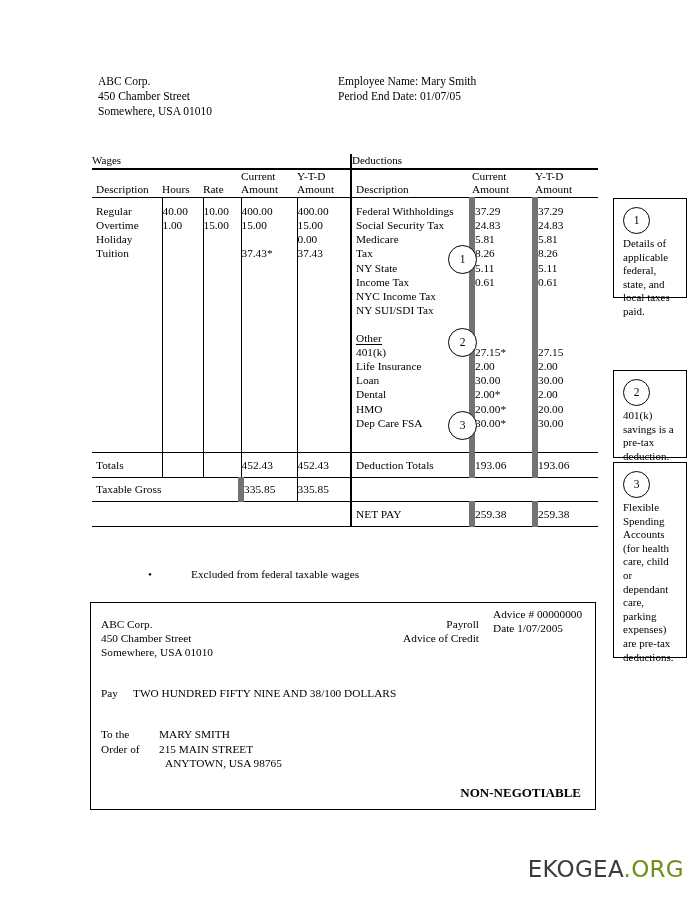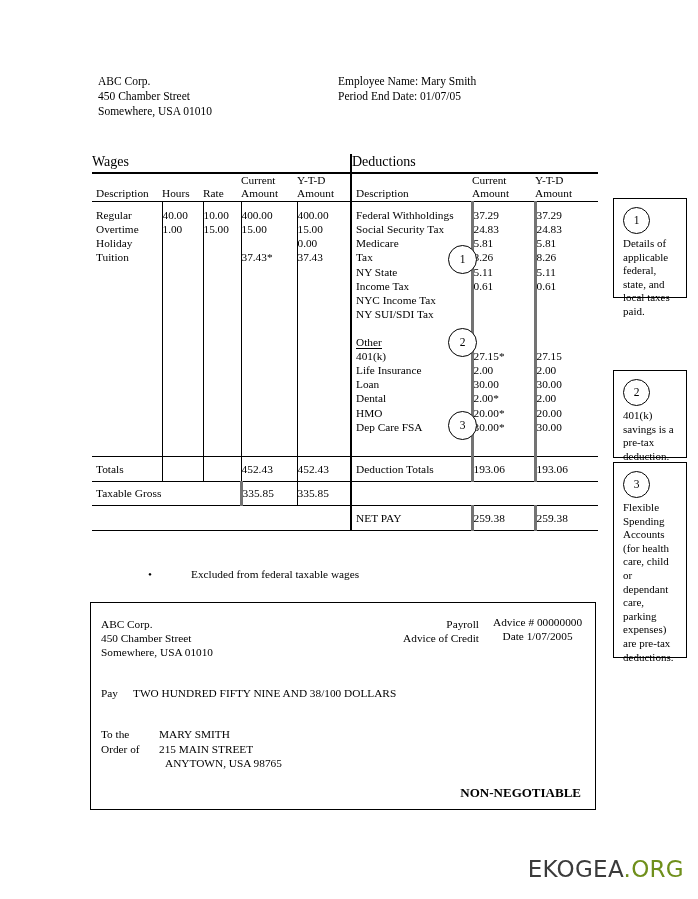--- a/index.html
+++ b/index.html
@@ -44,41 +44,41 @@
     padding: 0;
     vertical-align: top;
     font-weight: normal;
     text-align: left;
   }
 
   
   .sect-title {
     text-align: center;
     font-weight: bold;
-    font-size: 14px;
+    font-size: 11px;
     padding-bottom: 2px !important;
     border-bottom: 2px solid #000;
     margin-top: 8px;
   }
   .sect-title.wages-title { padding-left: 0px; }
 
   
   .colhead {
     font-size: 11.3px;
     line-height: 12.6px;
     padding-bottom: 2px !important;
     vertical-align: bottom !important;
     border-bottom: 1.5px solid #000;
   }
   .colhead .two-line { display: block; }
   .ch-num { text-align: right; padding-right: 5px !important; }
   .ch-desc { padding-left: 4px !important; }
 
   
-  .vr-left  { border-left: 3px solid #737373; }
+  .vr-left  { border-left: 6px solid #737373; }
   .vr-right { border-right: 1px solid #000; }
   .thick-div { border-left: 2.2px solid #000; }
 
   
   .body-cell {
     height: 248px;
     padding-top: 6px !important;
     line-height: 14.1px;
     font-size: 11.3px;
   }
@@ -175,23 +175,22 @@
     position: absolute;
     left: 288px;
     top: 14px;
     line-height: 14px;
     text-align: right;
     width: 100px;
   }
   #check-advice {
     position: absolute;
     left: 402px;
-    top: 12px;
+    top: 4px;
     line-height: 14px;
-    text-align: center;
   }
   #pay-line {
     position: absolute;
     left: 10px;
     top: 84px;
     white-space: nowrap;
   }
   #pay-line .pay-label { display: inline-block; width: 32px; }
   #order-block {
     position: absolute;

